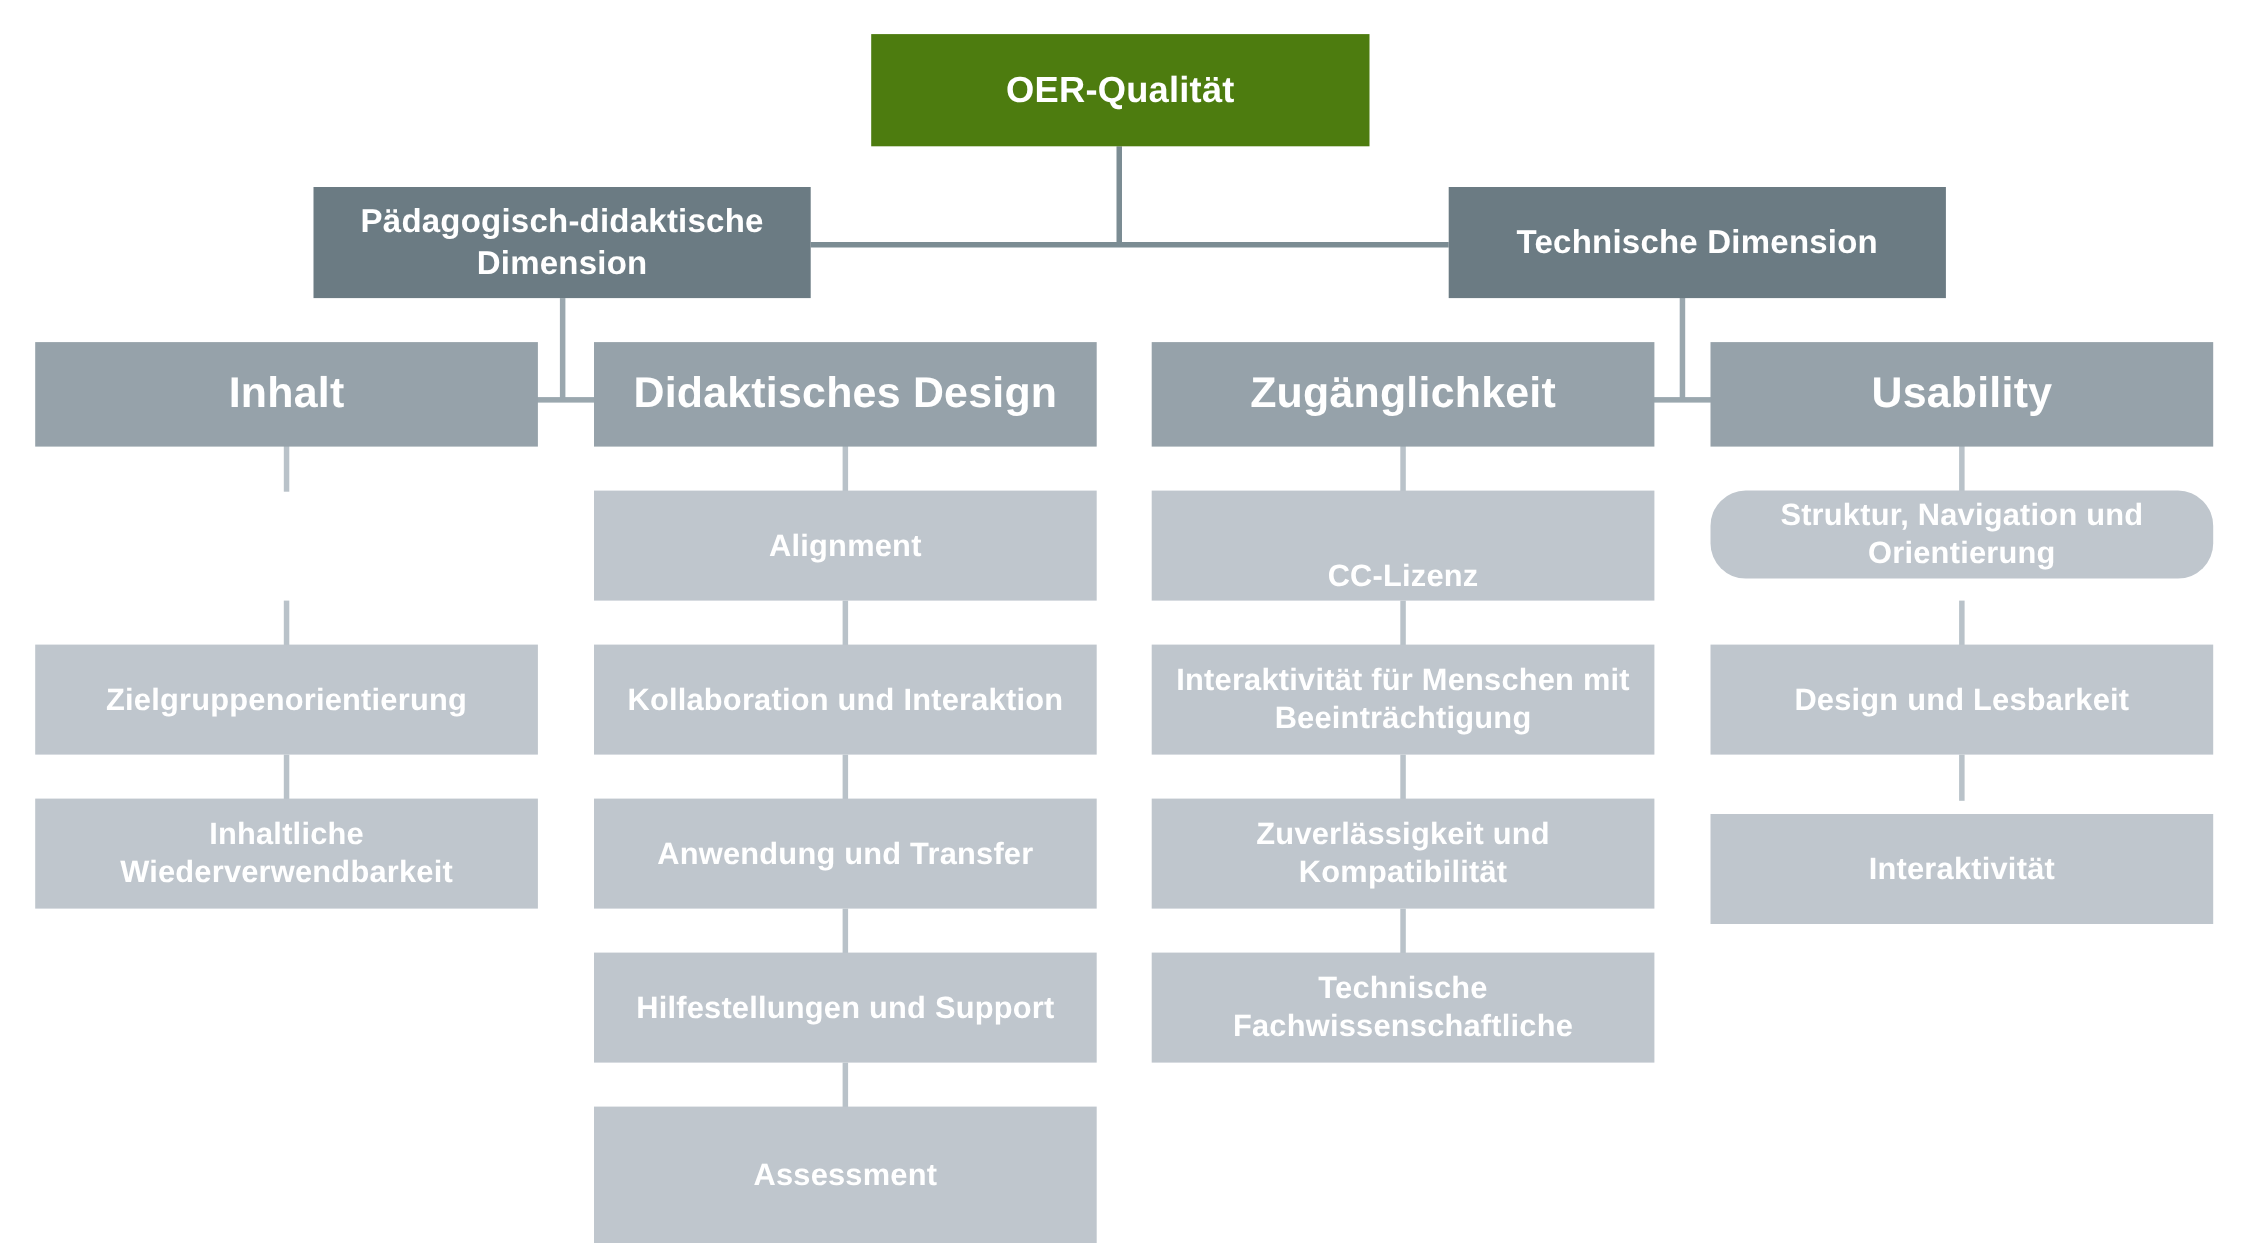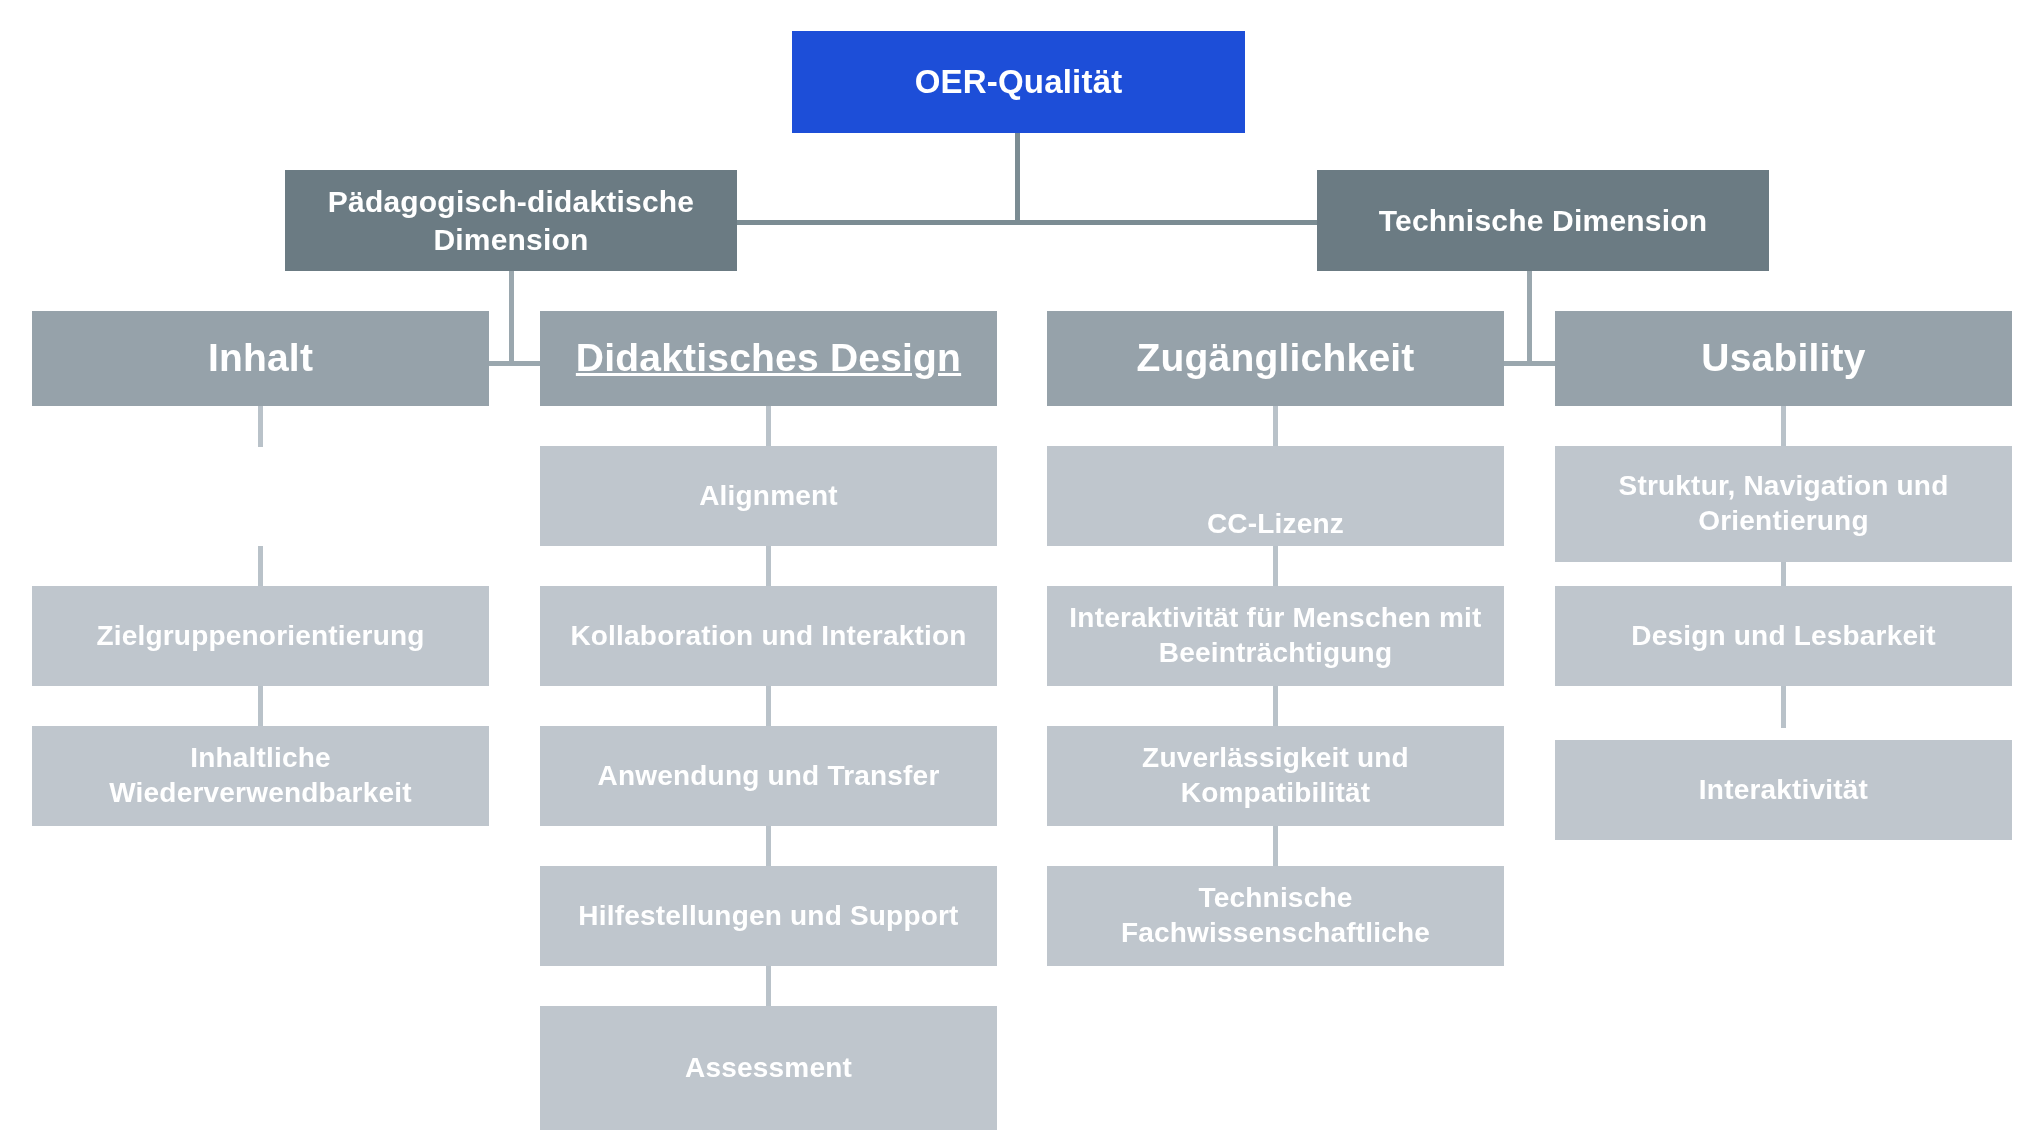--- a/index.html
+++ b/index.html
@@ -32,21 +32,21 @@
     text-align:center;
     color:#ffffff;
     font-weight:bold;
     line-height:1.24;
     box-sizing:border-box;
     padding:4px 14px;
     z-index:3;
   }
   .node .lbl{ display:block; width:100%; }
 
-  .lvl1{ background:#1d4ed8; font-size:33px; letter-spacing:.2px; }
+  .lvl1{ background:#4d7c0f; font-size:33px; letter-spacing:.2px; }
   .lvl2{ background:#6b7b83; font-size:30px; letter-spacing:.2px; }
   .lvl3{ background:#96a2aa; font-size:39px; letter-spacing:.2px; }
   .lvl4{ background:#bfc6cd; font-size:28px; letter-spacing:.2px; }
 </style>
 </head>
 <body>
 
 <div id="stage">
 
   <div class="line" style="left:1015px; top:133px; width:5px; height:91px;"></div>
@@ -86,21 +86,21 @@
   </div>
 
   <div class="node lvl2" style="left:1317px; top:170px; width:452px; height:101px;">
     <span class="lbl">Technische Dimension</span>
   </div>
 
   <div class="node lvl3" style="left:32px; top:311px; width:457px; height:95px;">
     <span class="lbl">Inhalt</span>
   </div>
 
-  <div class="node lvl3" style="left:540px; top:311px; width:457px; height:95px;text-decoration:underline;">
+  <div class="node lvl3" style="left:540px; top:311px; width:457px; height:95px;">
     <span class="lbl">Didaktisches Design</span>
   </div>
 
   <div class="node lvl3" style="left:1047px; top:311px; width:457px; height:95px;">
     <span class="lbl">Zugänglichkeit</span>
   </div>
 
   <div class="node lvl3" style="left:1555px; top:311px; width:457px; height:95px;">
     <span class="lbl">Usability</span>
   </div>
@@ -134,21 +134,21 @@
   <div class="node lvl4" style="left:1047px; top:586px; width:457px; height:100px;">
     <span class="lbl">Interaktivität für Menschen mit Beeinträchtigung</span>
   </div>
   <div class="node lvl4" style="left:1047px; top:726px; width:457px; height:100px;">
     <span class="lbl">Zuverlässigkeit und Kompatibilität</span>
   </div>
   <div class="node lvl4" style="left:1047px; top:866px; width:457px; height:100px;">
     <span class="lbl">Technische Fachwissenschaftliche</span>
   </div>
 
-  <div class="node lvl4" style="left:1555px; top:446px; width:457px; height:116px;">
+  <div class="node lvl4" style="left:1555px; top:446px; width:457px; height:80px;border-radius:32px;">
     <span class="lbl">Struktur, Navigation und Orientierung</span>
   </div>
   <div class="node lvl4" style="left:1555px; top:586px; width:457px; height:100px;">
     <span class="lbl">Design und Lesbarkeit</span>
   </div>
   <div class="node lvl4" style="left:1555px; top:726px; width:457px; height:100px;margin-top:14px;">
     <span class="lbl">Interaktivität</span>
   </div>
 
 </div>

